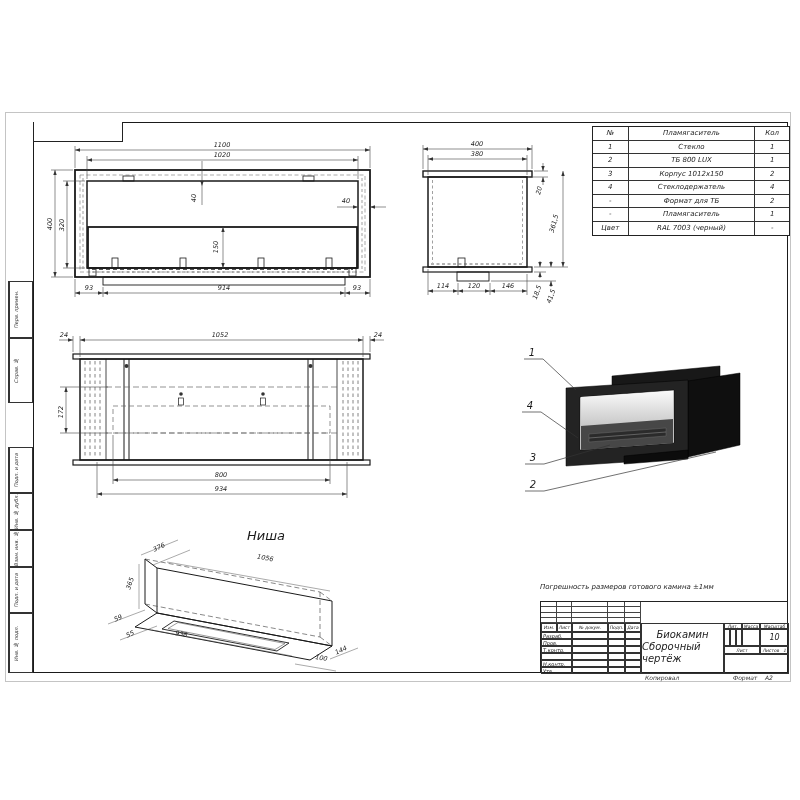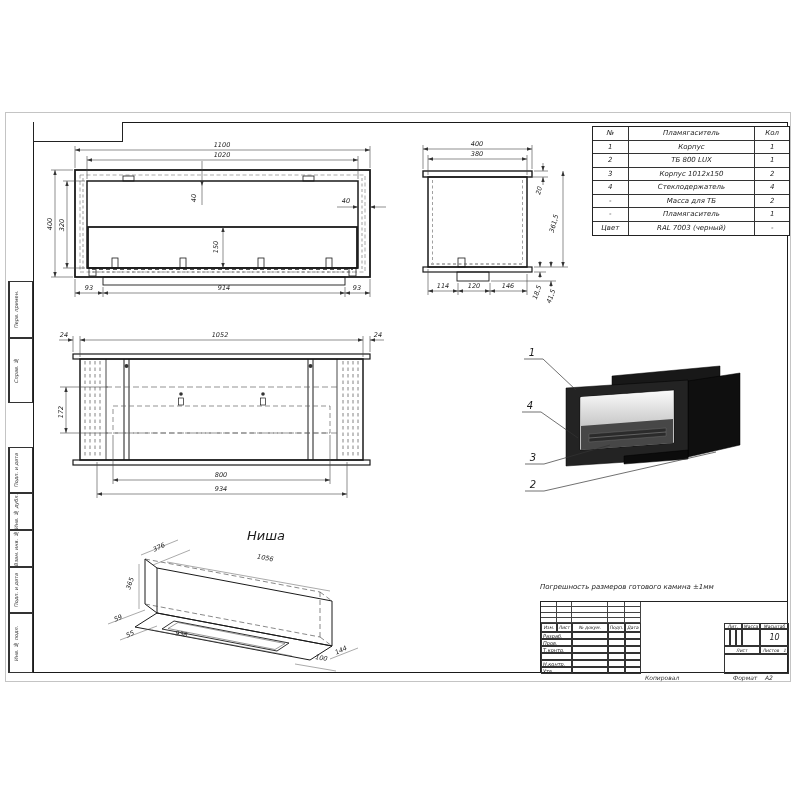--- a/index.html
+++ b/index.html
@@ -66,41 +66,41 @@
 </div>
 
 <div class="ptable">
   <div class="prow">
     <div class="pcell pc1">№</div>
     <div class="pcell pc2">Пламягаситель</div>
     <div class="pcell pc3">Кол</div>
   </div>
   <div class="prow">
     <div class="pcell pc1">1</div>
-    <div class="pcell pc2">Корпус</div>
+    <div class="pcell pc2">Стекло</div>
     <div class="pcell pc3">1</div>
   </div>
   <div class="prow">
     <div class="pcell pc1">2</div>
     <div class="pcell pc2">ТБ 800 LUX</div>
     <div class="pcell pc3">1</div>
   </div>
   <div class="prow">
     <div class="pcell pc1">3</div>
     <div class="pcell pc2">Корпус 1012х150</div>
     <div class="pcell pc3">2</div>
   </div>
   <div class="prow">
     <div class="pcell pc1">4</div>
     <div class="pcell pc2">Стеклодержатель</div>
     <div class="pcell pc3">4</div>
   </div>
   <div class="prow">
     <div class="pcell pc1">-</div>
-    <div class="pcell pc2">Масса для ТБ</div>
+    <div class="pcell pc2">Формат для ТБ</div>
     <div class="pcell pc3">2</div>
   </div>
   <div class="prow">
     <div class="pcell pc1">-</div>
     <div class="pcell pc2">Пламягаситель</div>
     <div class="pcell pc3">1</div>
   </div>
   <div class="prow">
     <div class="pcell pc1">Цвет</div>
     <div class="pcell pc2">RAL 7003 (черный)</div>
@@ -158,20 +158,24 @@
     <div class="tb-abs" style="left:84px;top:51px;width:16px;height:7px;"></div>
   <div class="tb-abs tb-sig" style="left:0;top:58px;width:31px;height:7px;">Н.контр.</div>
   <div class="tb-abs" style="left:31px;top:58px;width:36px;height:7px;"></div>
     <div class="tb-abs" style="left:67px;top:58px;width:17px;height:7px;"></div>
     <div class="tb-abs" style="left:84px;top:58px;width:16px;height:7px;"></div>
   <div class="tb-abs tb-sig" style="left:0;top:65px;width:31px;height:7px;">Утв.</div>
   <div class="tb-abs" style="left:31px;top:65px;width:36px;height:7px;"></div>
     <div class="tb-abs" style="left:67px;top:65px;width:17px;height:7px;"></div>
     <div class="tb-abs" style="left:84px;top:65px;width:16px;height:7px;"></div>
 
+  <div class="tb-abs tb-title" style="left:100px;top:21px;width:83px;height:51px;">
+    <span>Биокамин</span>
+    <span>Сборочный чертёж</span>
+  </div>
 
   <div class="tb-abs tb-sm" style="left:183px;top:21px;width:18px;height:6px;">Лит.</div>
   <div class="tb-abs tb-sm" style="left:201px;top:21px;width:18px;height:6px;">Масса</div>
   <div class="tb-abs tb-sm" style="left:219px;top:21px;width:29px;height:6px;">Масштаб</div>
   <div class="tb-abs" style="left:183px;top:27px;width:6px;height:17px;"></div>
   <div class="tb-abs" style="left:189px;top:27px;width:6px;height:17px;"></div>
   <div class="tb-abs" style="left:195px;top:27px;width:6px;height:17px;"></div>
   <div class="tb-abs" style="left:201px;top:27px;width:18px;height:17px;"></div>
   <div class="tb-abs" style="left:219px;top:27px;width:29px;height:17px;font-size:8px;">10</div>
   <div class="tb-abs tb-sm" style="left:183px;top:44px;width:36px;height:8px;">Лист</div>

